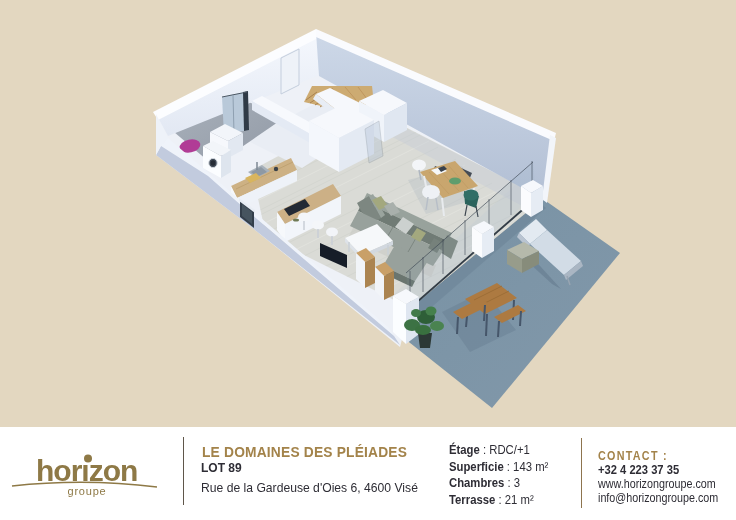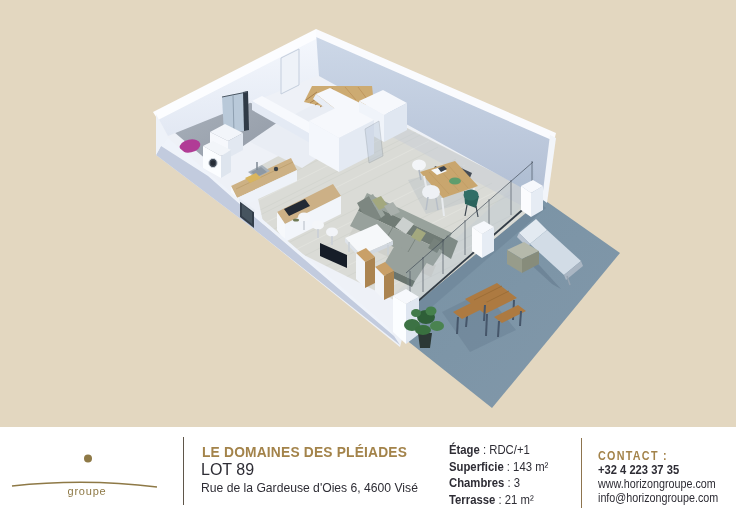--- a/index.html
+++ b/index.html
@@ -352,32 +352,33 @@
 <ellipse cx="437" cy="326" rx="7" ry="5" fill="#4a8350"></ellipse>
 <ellipse cx="423" cy="330" rx="8" ry="5" fill="#39703f"></ellipse>
 <ellipse cx="431" cy="311" rx="5.5" ry="4.5" fill="#45804c"></ellipse>
 <ellipse cx="416" cy="313" rx="5" ry="4" fill="#417a49"></ellipse>
 </g>
 </svg>
 
 <div id="footer">
 
 <div class="abs" style="left:0;top:0;width:183px;height:93px">
+<div class="abs" style="left:36px;top:27px;font-weight:bold;font-size:30px;color:#8e7946;letter-spacing:-1px;white-space:nowrap">horızon</div>
 <svg class="abs" style="left:0;top:0" width="183" height="93" viewBox="0 0 183 93">
 <circle cx="88" cy="31.5" r="4" fill="#8e7946"></circle>
 <path d="M12,59 Q85,51 157,60" stroke="#8e7946" stroke-width="1.6" fill="none"></path>
 <text x="87" y="68" text-anchor="middle" font-family="Liberation Sans, sans-serif" font-size="11" letter-spacing="0.8" fill="#8e7946">groupe</text>
 </svg>
 </div>
 
 <div class="abs" style="left:183px;top:10px;width:1px;height:68px;background:#5f564a"></div>
 
 <div class="abs gold" style="left:202px;top:17px;font-weight:bold;font-size:14.5px;letter-spacing:0.2px;white-space:nowrap;transform:scaleX(0.95);transform-origin:left top">LE DOMAINES DES PLÉIADES</div>
 
-<div class="abs dark" style="left:201px;top:34px;font-weight:normal;font-size:16px;white-space:nowrap">LOT 89</div>
+<div class="abs dark" style="left:201px;top:34px;font-weight:bold;font-size:12px;white-space:nowrap">LOT 89</div>
 
 <div class="abs dark" style="left:201px;top:53px;font-size:13.5px;white-space:nowrap;transform:scaleX(0.90);transform-origin:left top">Rue de la Gardeuse d'Oies 6, 4600 Visé</div>
 
 <div class="abs dark" style="left:449px;top:15px;font-size:13px;line-height:16.5px;transform:scaleX(0.87);transform-origin:left top;white-space:nowrap">
 <div><b>Étage</b> : RDC/+1</div>
 <div><b>Superficie</b> : 143 m²</div>
 <div><b>Chambres</b> : 3</div>
 <div><b>Terrasse</b> : 21 m²</div>
 </div>
 

